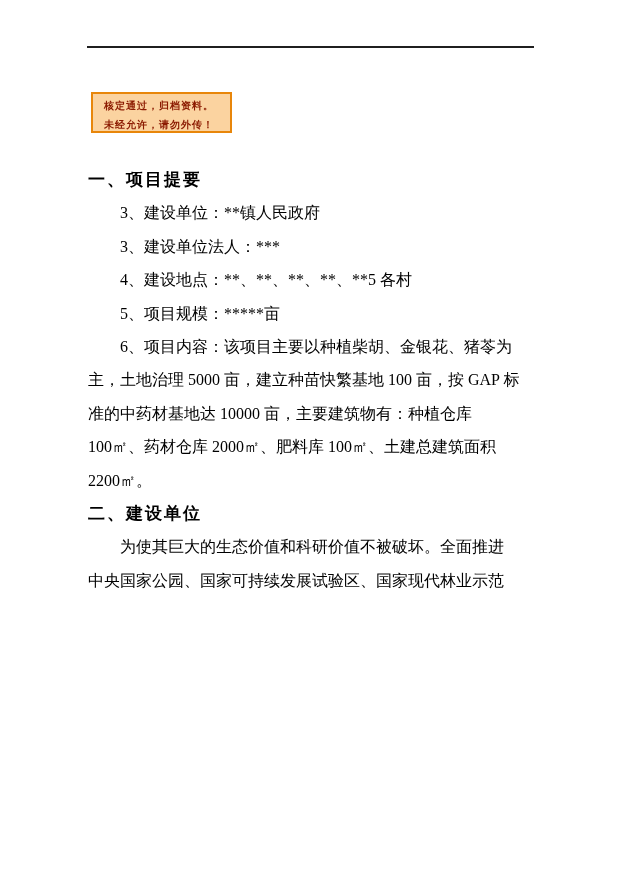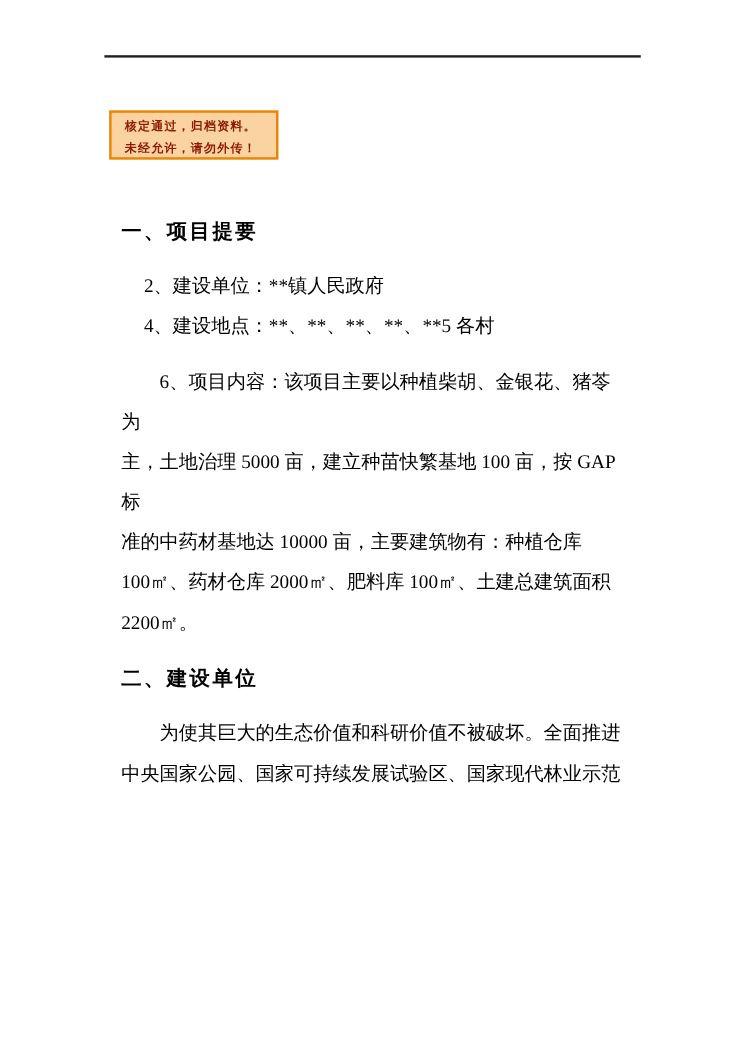--- a/index.html
+++ b/index.html
@@ -46,55 +46,57 @@
   }
   .content {
     position: absolute;
     left: 88px;
     top: 163px;
     width: 447px;
     font-size: 16px;
     line-height: 33.4px;
   }
   .section-heading {
-    margin: 13px;
+    margin: 0;
     font-size: 17px;
     font-weight: 700;
     letter-spacing: 2px;
     line-height: 33.4px;
   }
   .doc-item {
     margin: 0;
     text-indent: 32px;
     white-space: pre-line;
   }
   .doc-para {
-    margin: 13px;
+    margin: 0;
     text-indent: 32px;
     white-space: pre-line;
   }
 </style>
 </head>
 <body>
 
 <div class="page">
 
   <div class="top-rule"></div>
 
   <div class="stamp">
     <div class="stamp-line">核定通过，归档资料。</div>
     <div class="stamp-line">未经允许，请勿外传！</div>
   </div>
 
   <div class="content">
 
     <h2 class="section-heading">一、项目提要</h2>
 
-    <p class="doc-item">2、建设单位：**镇人民政府</p>
+    <p class="doc-item">3、建设单位：**镇人民政府</p>
+    <p class="doc-item">3、建设单位法人：***</p>
     <p class="doc-item">4、建设地点：**、**、**、**、**5 各村</p>
+    <p class="doc-item">5、项目规模：*****亩</p>
 
     <p class="doc-para">6、项目内容：该项目主要以种植柴胡、金银花、猪苓为
 主，土地治理 5000 亩，建立种苗快繁基地 100 亩，按 GAP 标
 准的中药材基地达 10000 亩，主要建筑物有：种植仓库
 100㎡、药材仓库 2000㎡、肥料库 100㎡、土建总建筑面积
 2200㎡。</p>
 
     <h2 class="section-heading">二、建设单位</h2>
 
     <p class="doc-para">为使其巨大的生态价值和科研价值不被破坏。全面推进

